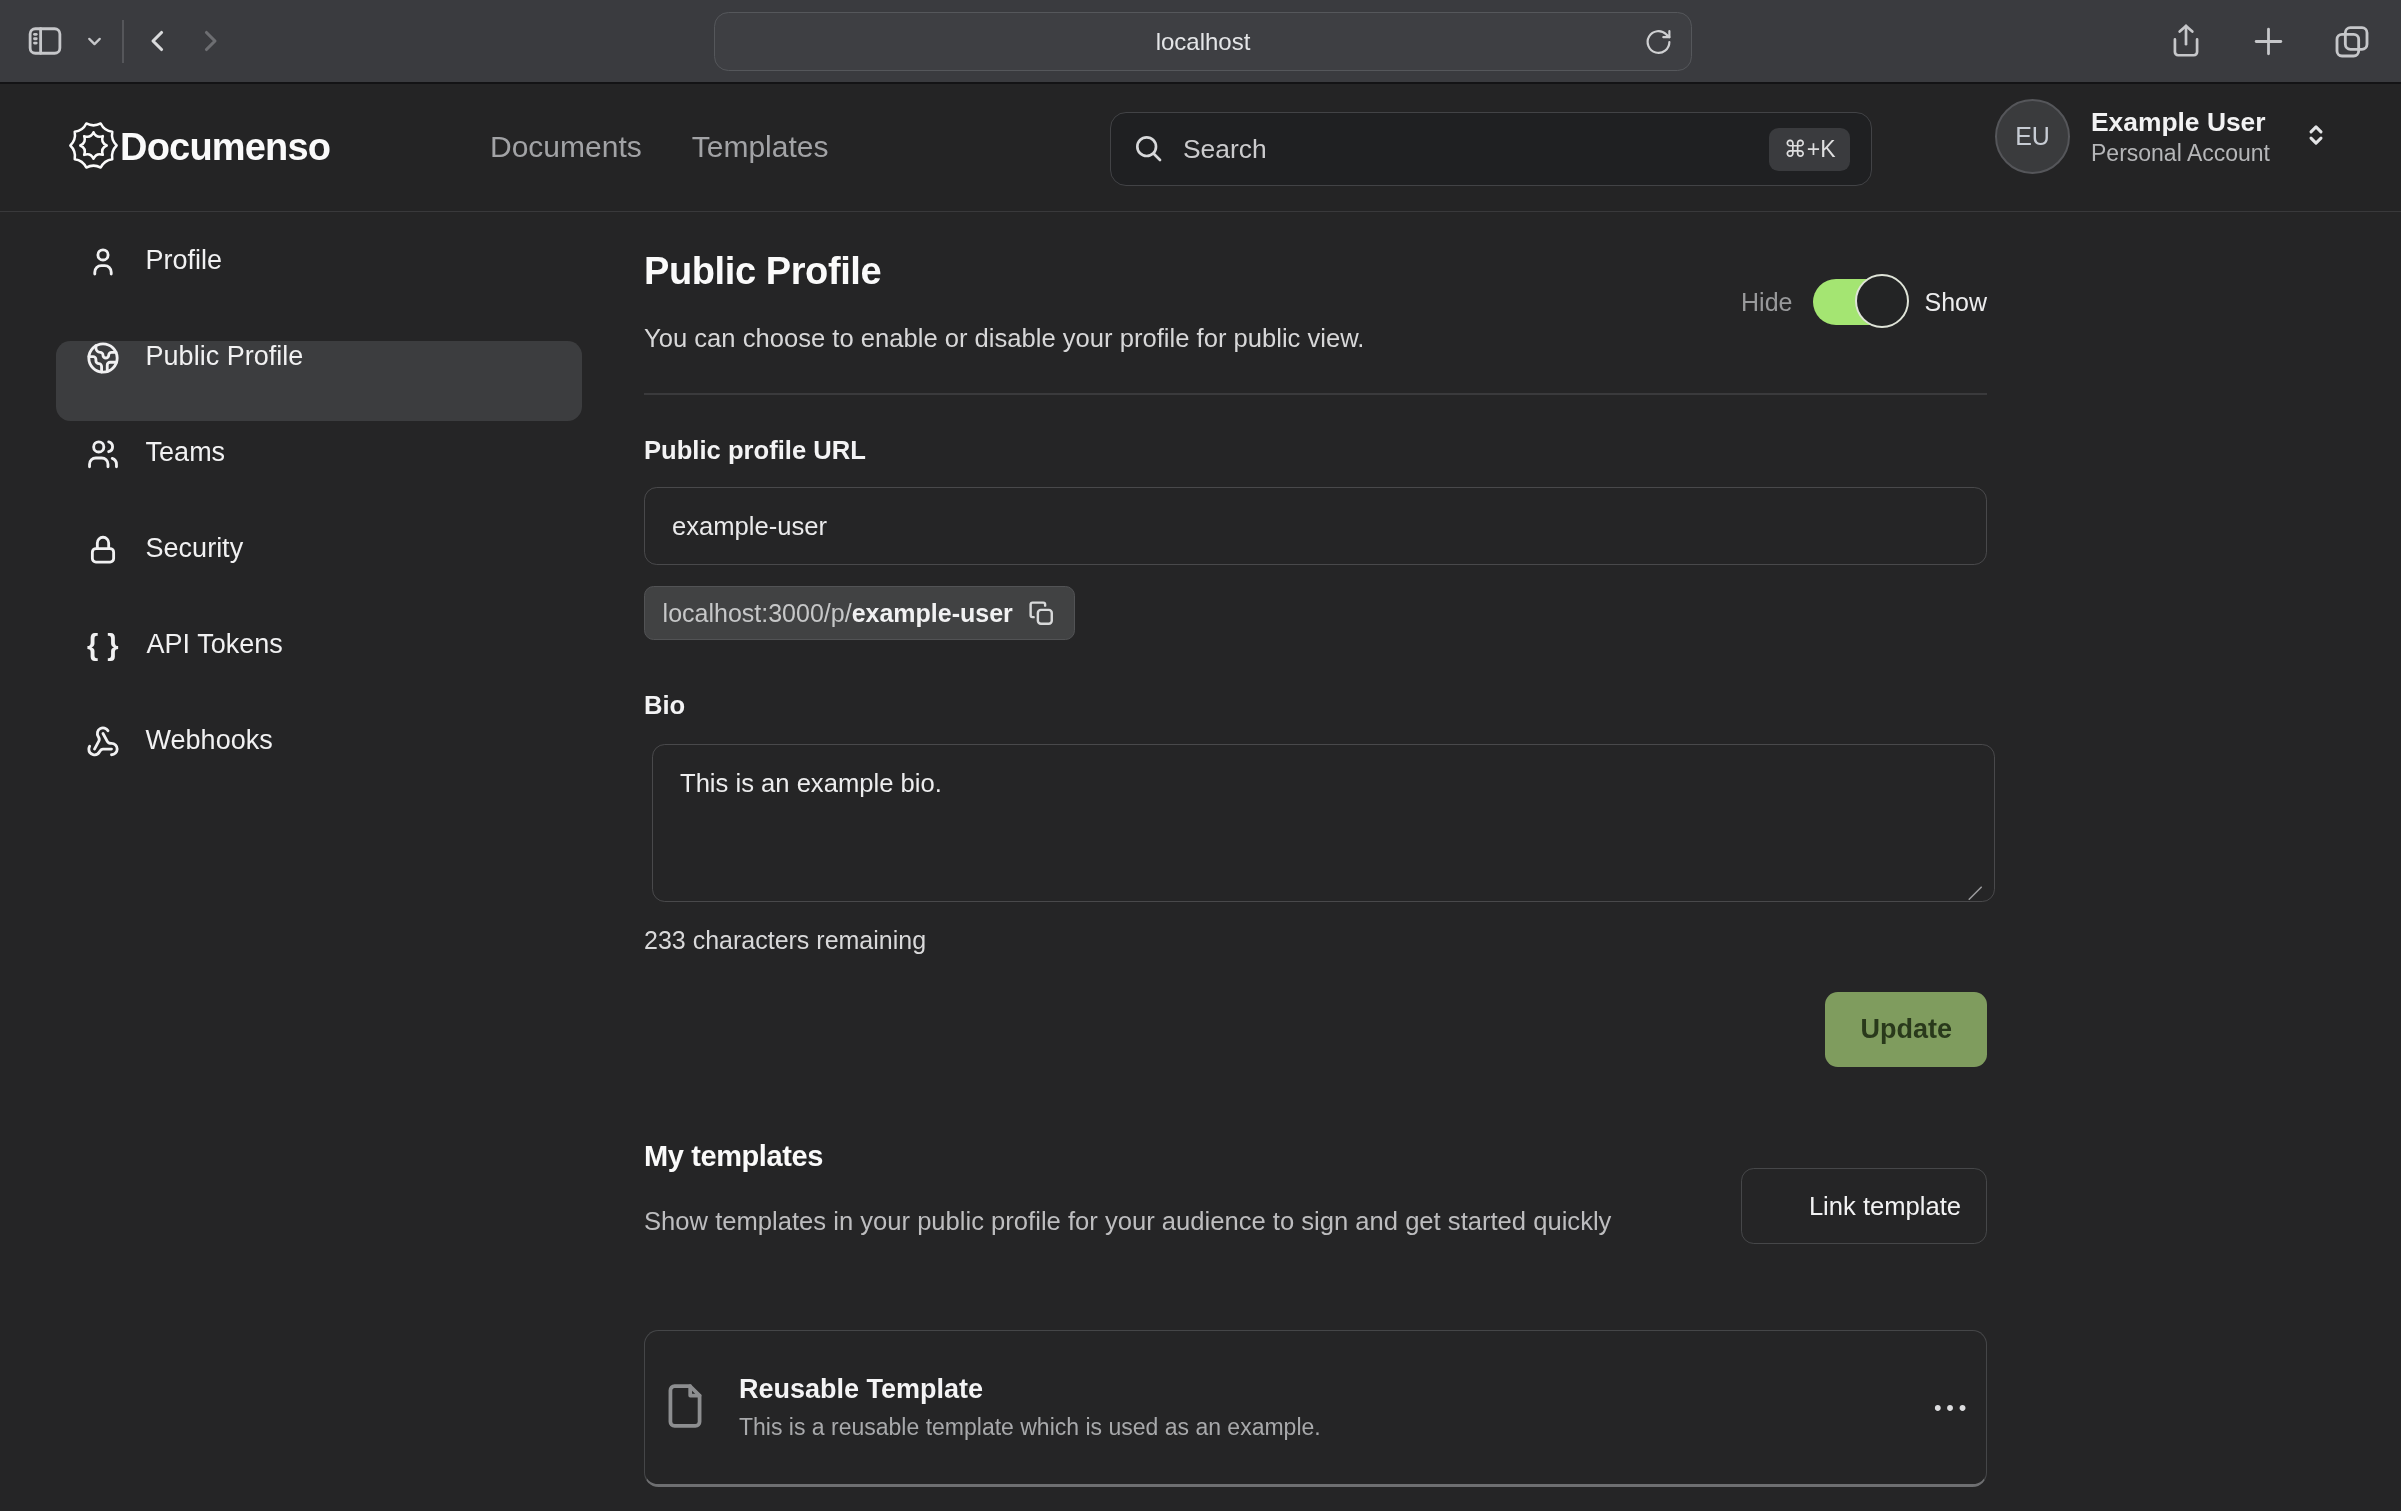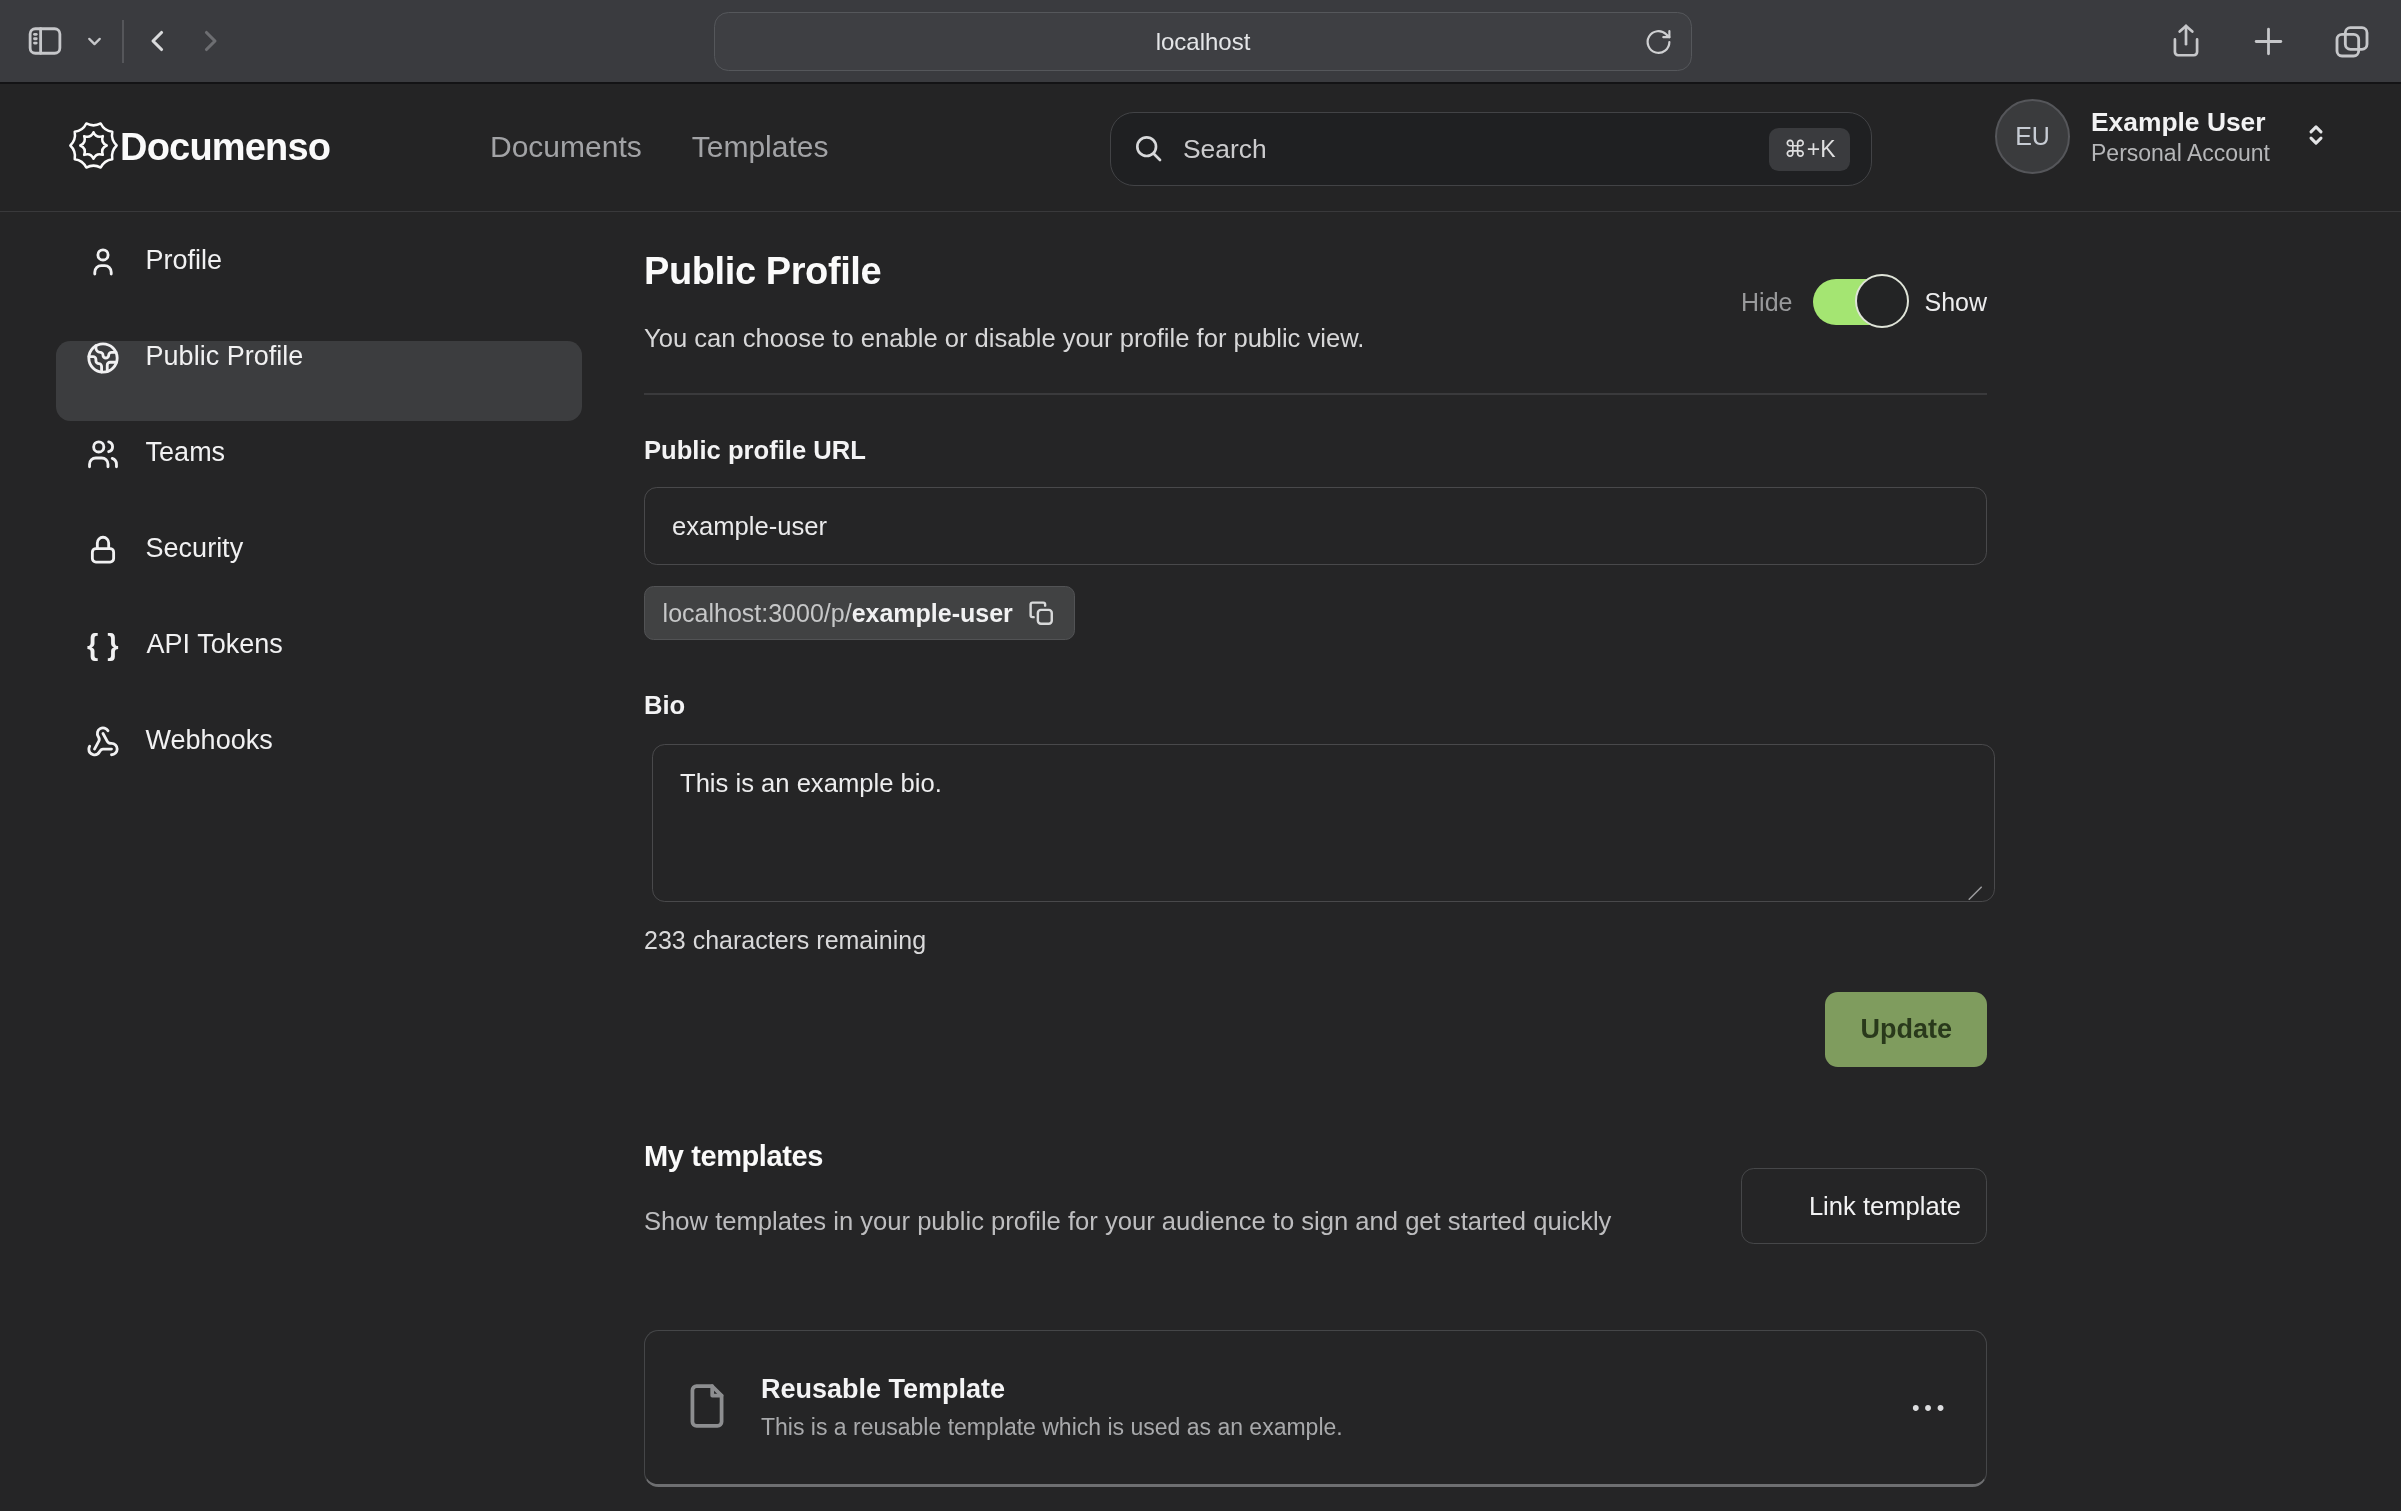--- a/index.html
+++ b/index.html
@@ -18,21 +18,21 @@
   .urlbar-text { font-size:24px; color:#e4e5e7; }
   .urlbar-refresh { position:absolute; right:17.6px; top:50%; transform:translateY(-50%); color:#cfd0d2; }
   .chrome-right { position:absolute; right:29px; top:0; height:82px; display:flex; align-items:center; gap:45px; color:#c6c7ca; }
 
   
   .app-header { position:absolute; top:84px; left:0; width:2401px; height:128px; background:#242425; border-bottom:1.6px solid #39393b; }
   .brand { position:absolute; left:67px; top:0; height:126px; display:flex; align-items:center; color:#fbfbfb; }
   .brand-name { font-size:38px; font-weight:700; letter-spacing:-0.8px; color:#fafafa; }
   .top-nav { position:absolute; left:490px; top:0; height:126px; display:flex; align-items:center; gap:50px; }
   .top-nav a { font-size:30px; color:#a2a3a6; text-decoration:none; }
-  .searchbar { position:absolute; left:1110px; top:28px; width:762px; height:74px; background:#1f2022; border:1.6px solid #424346; border-radius:24px; display:flex; align-items:center; padding:12px 21px; }
+  .searchbar { position:absolute; left:1110px; top:28px; width:762px; height:74px; background:#1f2022; border:1.6px solid #424346; border-radius:16px; display:flex; align-items:center; padding:12px 21px; }
   .searchbar .s-icon { color:#d8d9db; margin-right:19px; }
   .search-input { flex:1; background:transparent; border:none; outline:none; font-size:26.4px; color:#e7e7e8; font-family:inherit; }
   .search-input::placeholder { color:#cbcbcd; opacity:1; }
   .kbd { background:#3a3b3e; border-radius:9.6px; padding:8px 14.4px; font-size:23px; color:#dededf; }
   .user-menu { position:absolute; left:1995px; top:0; height:104px; display:flex; align-items:center; gap:21px; }
   .avatar { width:75px; height:75px; border-radius:50%; background:#3a3b3d; border:2.4px solid #55565a; display:flex; align-items:center; justify-content:center; font-size:25px; color:#c7ccd4; }
   .user-name { font-size:26.4px; font-weight:700; color:#f2f2f3; line-height:34px; }
   .user-type { font-size:23px; color:#b5b6b8; line-height:29px; }
   .user-chevrons { color:#e3e4e6; margin-left:9.6px; }
 
@@ -64,21 +64,21 @@
 
   .bio-label { top:447px; }
   .bio-area { position:absolute; top:500px; left:0; width:100%; height:158px; background:transparent; border:1.6px solid #49494b; border-radius:12.8px; padding:21px 27px; font-size:25.6px; color:#ededee; font-family:inherit; resize:none; outline:none; line-height:35px;margin-left:8px; }
   .resize-grip { position:absolute; top:640px; left:1322px; color:#9a9a9c; }
   .chars-remaining { position:absolute; top:682px; left:0; font-size:25px; color:#d9d9da; }
   .update-btn { position:absolute; top:748px; right:0; height:75px; padding:0 35px; background:#7f9c5e; color:#29391b; border:none; border-radius:12.8px; font-size:27px; font-weight:700; font-family:inherit; cursor:pointer; }
 
   .tpl-title { position:absolute; top:896px; left:0; font-size:29px; font-weight:700; color:#fafafa; letter-spacing:-0.4px; }
   .tpl-desc { position:absolute; top:957px; left:0; width:1120px; font-size:25.6px; color:#bdbdbf; line-height:41px; }
   .link-tpl-btn { position:absolute; top:924px; right:0; width:246px; height:76px; background:transparent; border:1.6px solid #464749; border-radius:12.8px; color:#f2f2f3; font-size:25.6px; font-family:inherit; cursor:pointer;padding-left:42px; }
-  .tpl-card { position:absolute; top:1086px; left:0; width:100%; height:157px; border:1.6px solid #454648; border-bottom:3.2px solid #6e6f71; border-radius:14.4px; display:flex; align-items:center; padding:0 37px; }
+  .tpl-card { position:absolute; top:1086px; left:0; width:100%; height:157px; border:1.6px solid #454648; border-bottom:3.2px solid #6e6f71; border-radius:14.4px; display:flex; align-items:center; padding:0 15px; }
   .tpl-file-icon { color:#8d8e90; margin-right:29px; flex:0 0 auto; }
   .tpl-info { flex:1; }
   .tpl-name { font-size:27px; font-weight:700; color:#f4f4f5; margin-bottom:9.6px; }
   .tpl-sub { font-size:23px; color:#a8a9ab; }
   .tpl-more { background:none; border:none; color:#dcdddf; font-size:21.6px; letter-spacing:4.8px; cursor:pointer; font-family:inherit; }
 </style>
 </head>
 <body>
 
 <div class="page">

